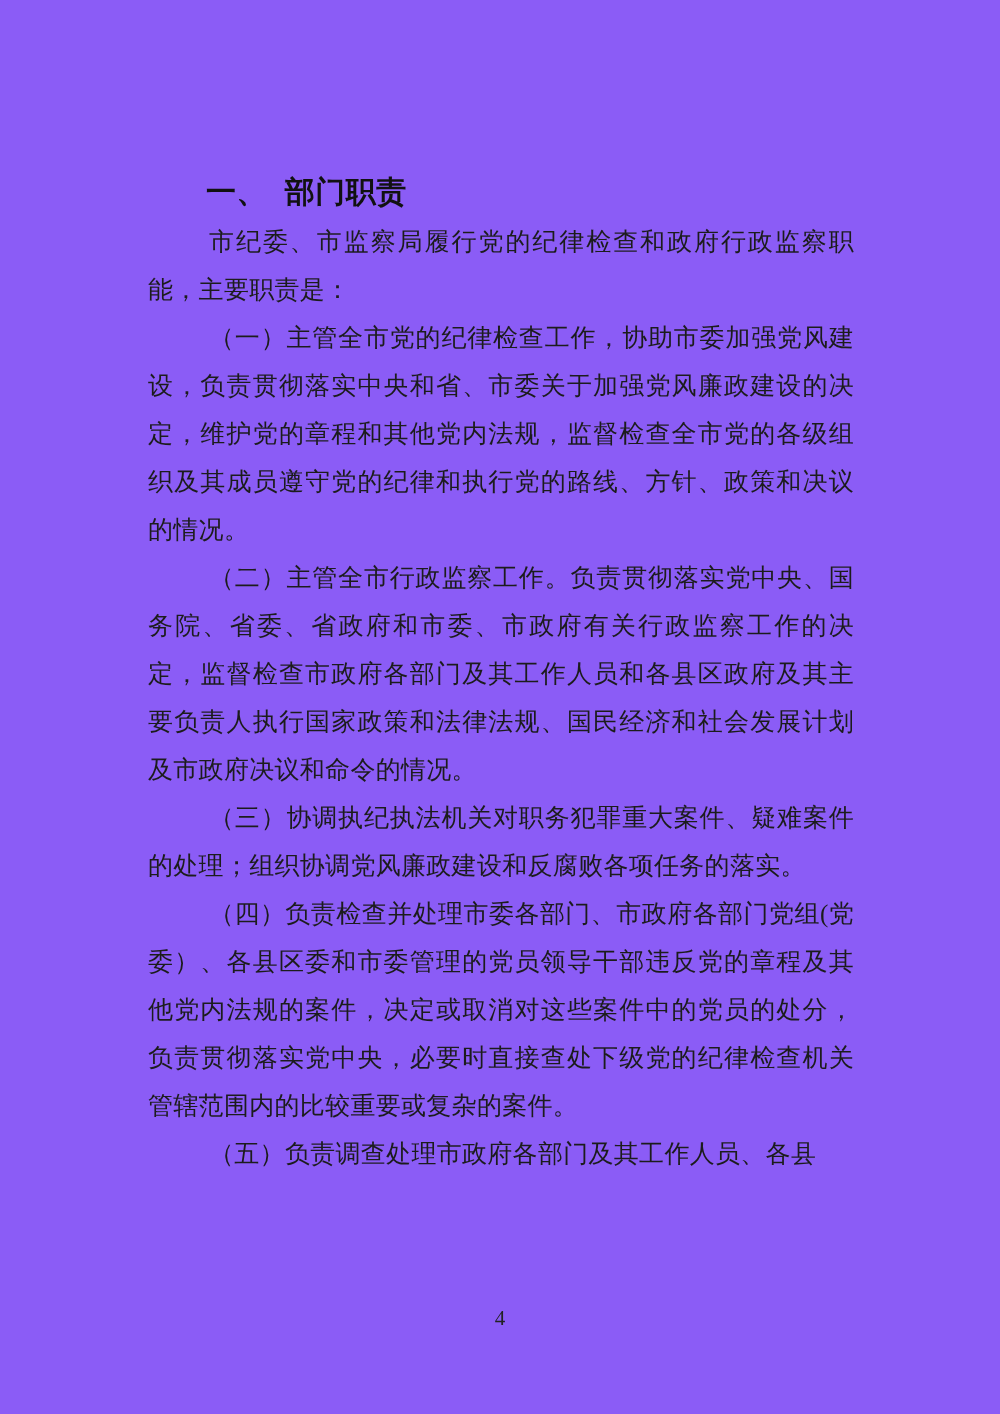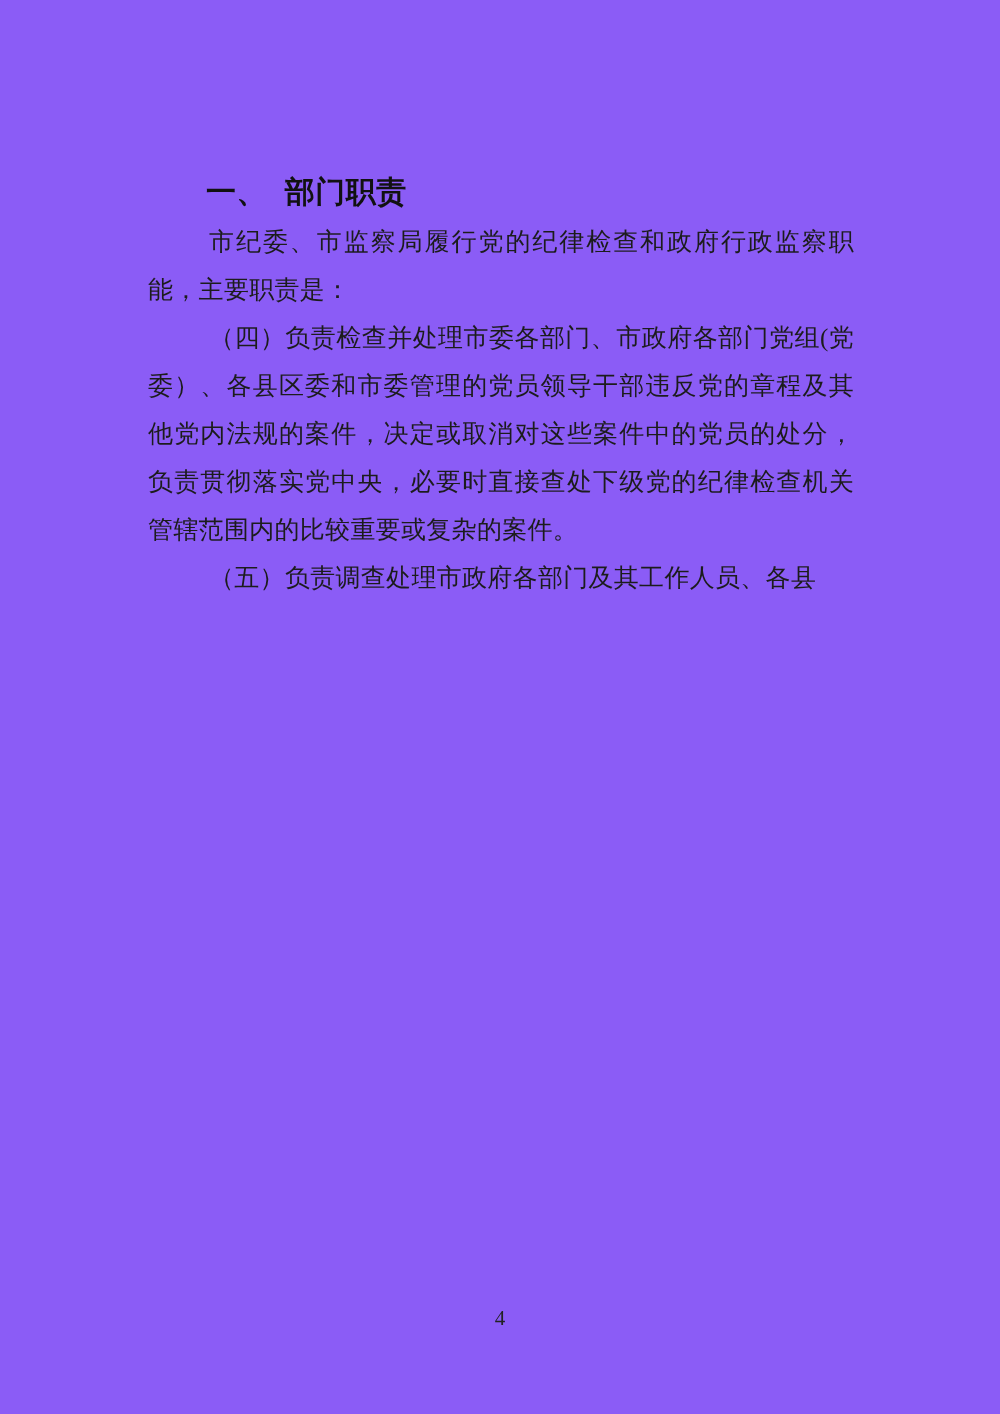--- a/index.html
+++ b/index.html
@@ -67,22 +67,25 @@
 <body>
 
 <div class="page">
 
   <div class="text-block">
 
     <h1 class="section-heading">一、  部门职责</h1>
 
     <p class="para">市纪委、市监察局履行党的纪律检查和政府行政监察职能，主要职责是：</p>
 
+    <p class="para">（一）主管全市党的纪律检查工作，协助市委加强党风建设，负责贯彻落实中央和省、市委关于加强党风廉政建设的决定，维护党的章程和其他党内法规，监督检查全市党的各级组织及其成员遵守党的纪律和执行党的路线、方针、政策和决议的情况。</p>
 
+    <p class="para">（二）主管全市行政监察工作。负责贯彻落实党中央、国务院、省委、省政府和市委、市政府有关行政监察工作的决定，监督检查市政府各部门及其工作人员和各县区政府及其主要负责人执行国家政策和法律法规、国民经济和社会发展计划及市政府决议和命令的情况。</p>
 
+    <p class="para">（三）协调执纪执法机关对职务犯罪重大案件、疑难案件的处理；组织协调党风廉政建设和反腐败各项任务的落实。</p>
 
     <p class="para">（四）负责检查并处理市委各部门、市政府各部门党组(党委）、各县区委和市委管理的党员领导干部违反党的章程及其他党内法规的案件，决定或取消对这些案件中的党员的处分，负责贯彻落实党中央，必要时直接查处下级党的纪律检查机关管辖范围内的比较重要或复杂的案件。</p>
 
     <p class="para">（五）负责调查处理市政府各部门及其工作人员、各县</p>
 
   </div>
 
   <div class="page-number">4</div>
 
 </div>

